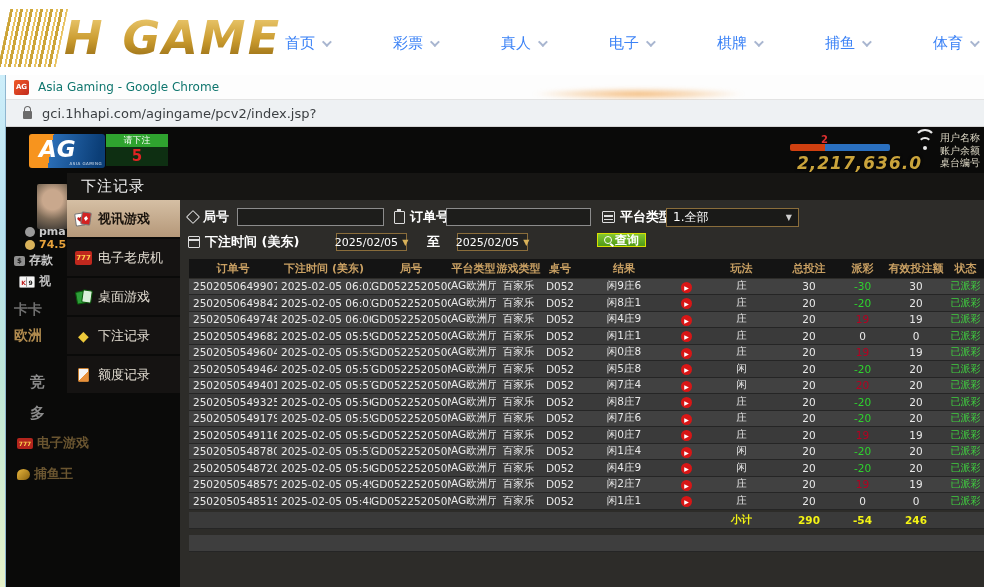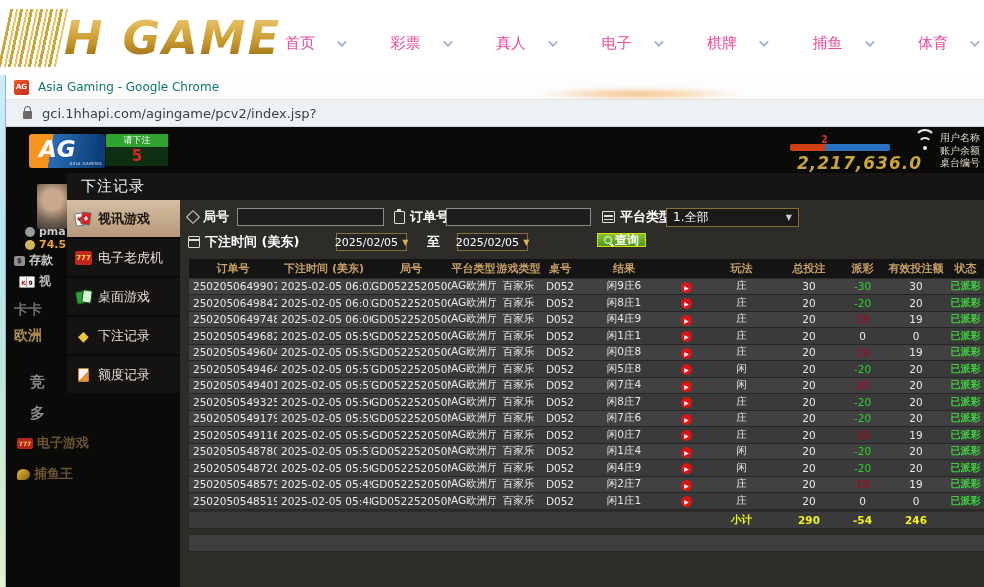--- a/index.html
+++ b/index.html
@@ -11,21 +11,21 @@
   .site-header { position:absolute; top:0; left:0; width:984px; height:75px; background:#fff; }
   .logo { position:absolute; left:4px; top:6px; height:64px; display:flex; align-items:center; }
   .logo-stripes { width:58px; height:58px; margin-right:2px;
     background:repeating-linear-gradient(90deg,#caa02e 0 3px,#fff 3px 6px,#e7c05a 6px 8px,#fff 8px 10px);
     transform:skewX(-12deg); opacity:.95; }
   .logo-text { font-size:46px; font-weight:800; font-style:italic; letter-spacing:2px;
     background:linear-gradient(180deg,#f2d27c 0%,#c99a2e 55%,#8a6210 100%);
     -webkit-background-clip:text; background-clip:text; color:transparent; }
   .main-nav { position:absolute; left:285px; top:28px; width:692px; height:30px;
     display:flex; justify-content:space-between; }
-  .nav-item { display:flex; align-items:center; gap:22px; font-size:15px; color:#ec4899; cursor:pointer; }
+  .nav-item { display:flex; align-items:center; gap:7px; font-size:15px; color:#3b82f6; cursor:pointer; }
   .chev { width:7px; height:7px; border-right:2px solid #a9b6d0; border-bottom:2px solid #a9b6d0;
     transform:rotate(45deg) translateY(-2px); }
 
   
   .page-under { position:absolute; top:75px; left:0; width:984px; height:512px;
     background:linear-gradient(180deg,#cdeefa 0%,#b9e2ef 30%,#bfe7d8 60%,#e6f2c9 100%); }
 
   
   .chrome { position:absolute; top:75px; left:5px; width:979px; height:512px;
     border-left:1px solid #8fb6cf; background:#070707; }
@@ -140,21 +140,21 @@
   .bet-table { position:absolute; left:9px; top:59px; width:796px; border-collapse:collapse;
     table-layout:fixed; font-size:10.5px; color:#e9e9e9; }
   .bet-table th { background:#141414; color:#c9a063; font-size:11px; font-weight:bold;
     height:19px; border:1px solid #2d2c29; border-width:0 0 1px 0; white-space:nowrap; overflow:hidden; }
   .bet-table td { height:16.5px; text-align:center; border-bottom:1px solid #252525;
     white-space:nowrap; overflow:hidden; }
   .bet-table tbody tr:nth-child(odd) td { background:#414141; }
   .bet-table tbody tr:nth-child(even) td { background:#3a3a3a; }
   .bet-table td.left { text-align:left; padding-left:4px; }
   .pay-neg { color:#2ed32e; } .pay-pos { color:#b50021; } .pay-zero { color:#e9e9e9; }
-  .c-status { color:#3fd13f; font-size:10px;font-weight:bold; }
+  .c-status { color:#3fd13f; font-size:10px; }
   .play-btn { display:inline-block; width:11px; height:11px; border-radius:50%; background:#d81616;
     color:#fff; font-size:6px; line-height:11px; text-align:center; vertical-align:middle; cursor:pointer; }
   tr.spacer td { height:3px !important; background:#2d2c29 !important; border:none !important; padding:0; }
   tr.sumrow td { background:#3a3a3a !important; color:#f3f315; font-weight:bold; }
   tr.emptyrow td { background:#3e3e3e !important; height:16.5px; }
 </style>
 </head>
 <body>
 
 <div class="screen">

